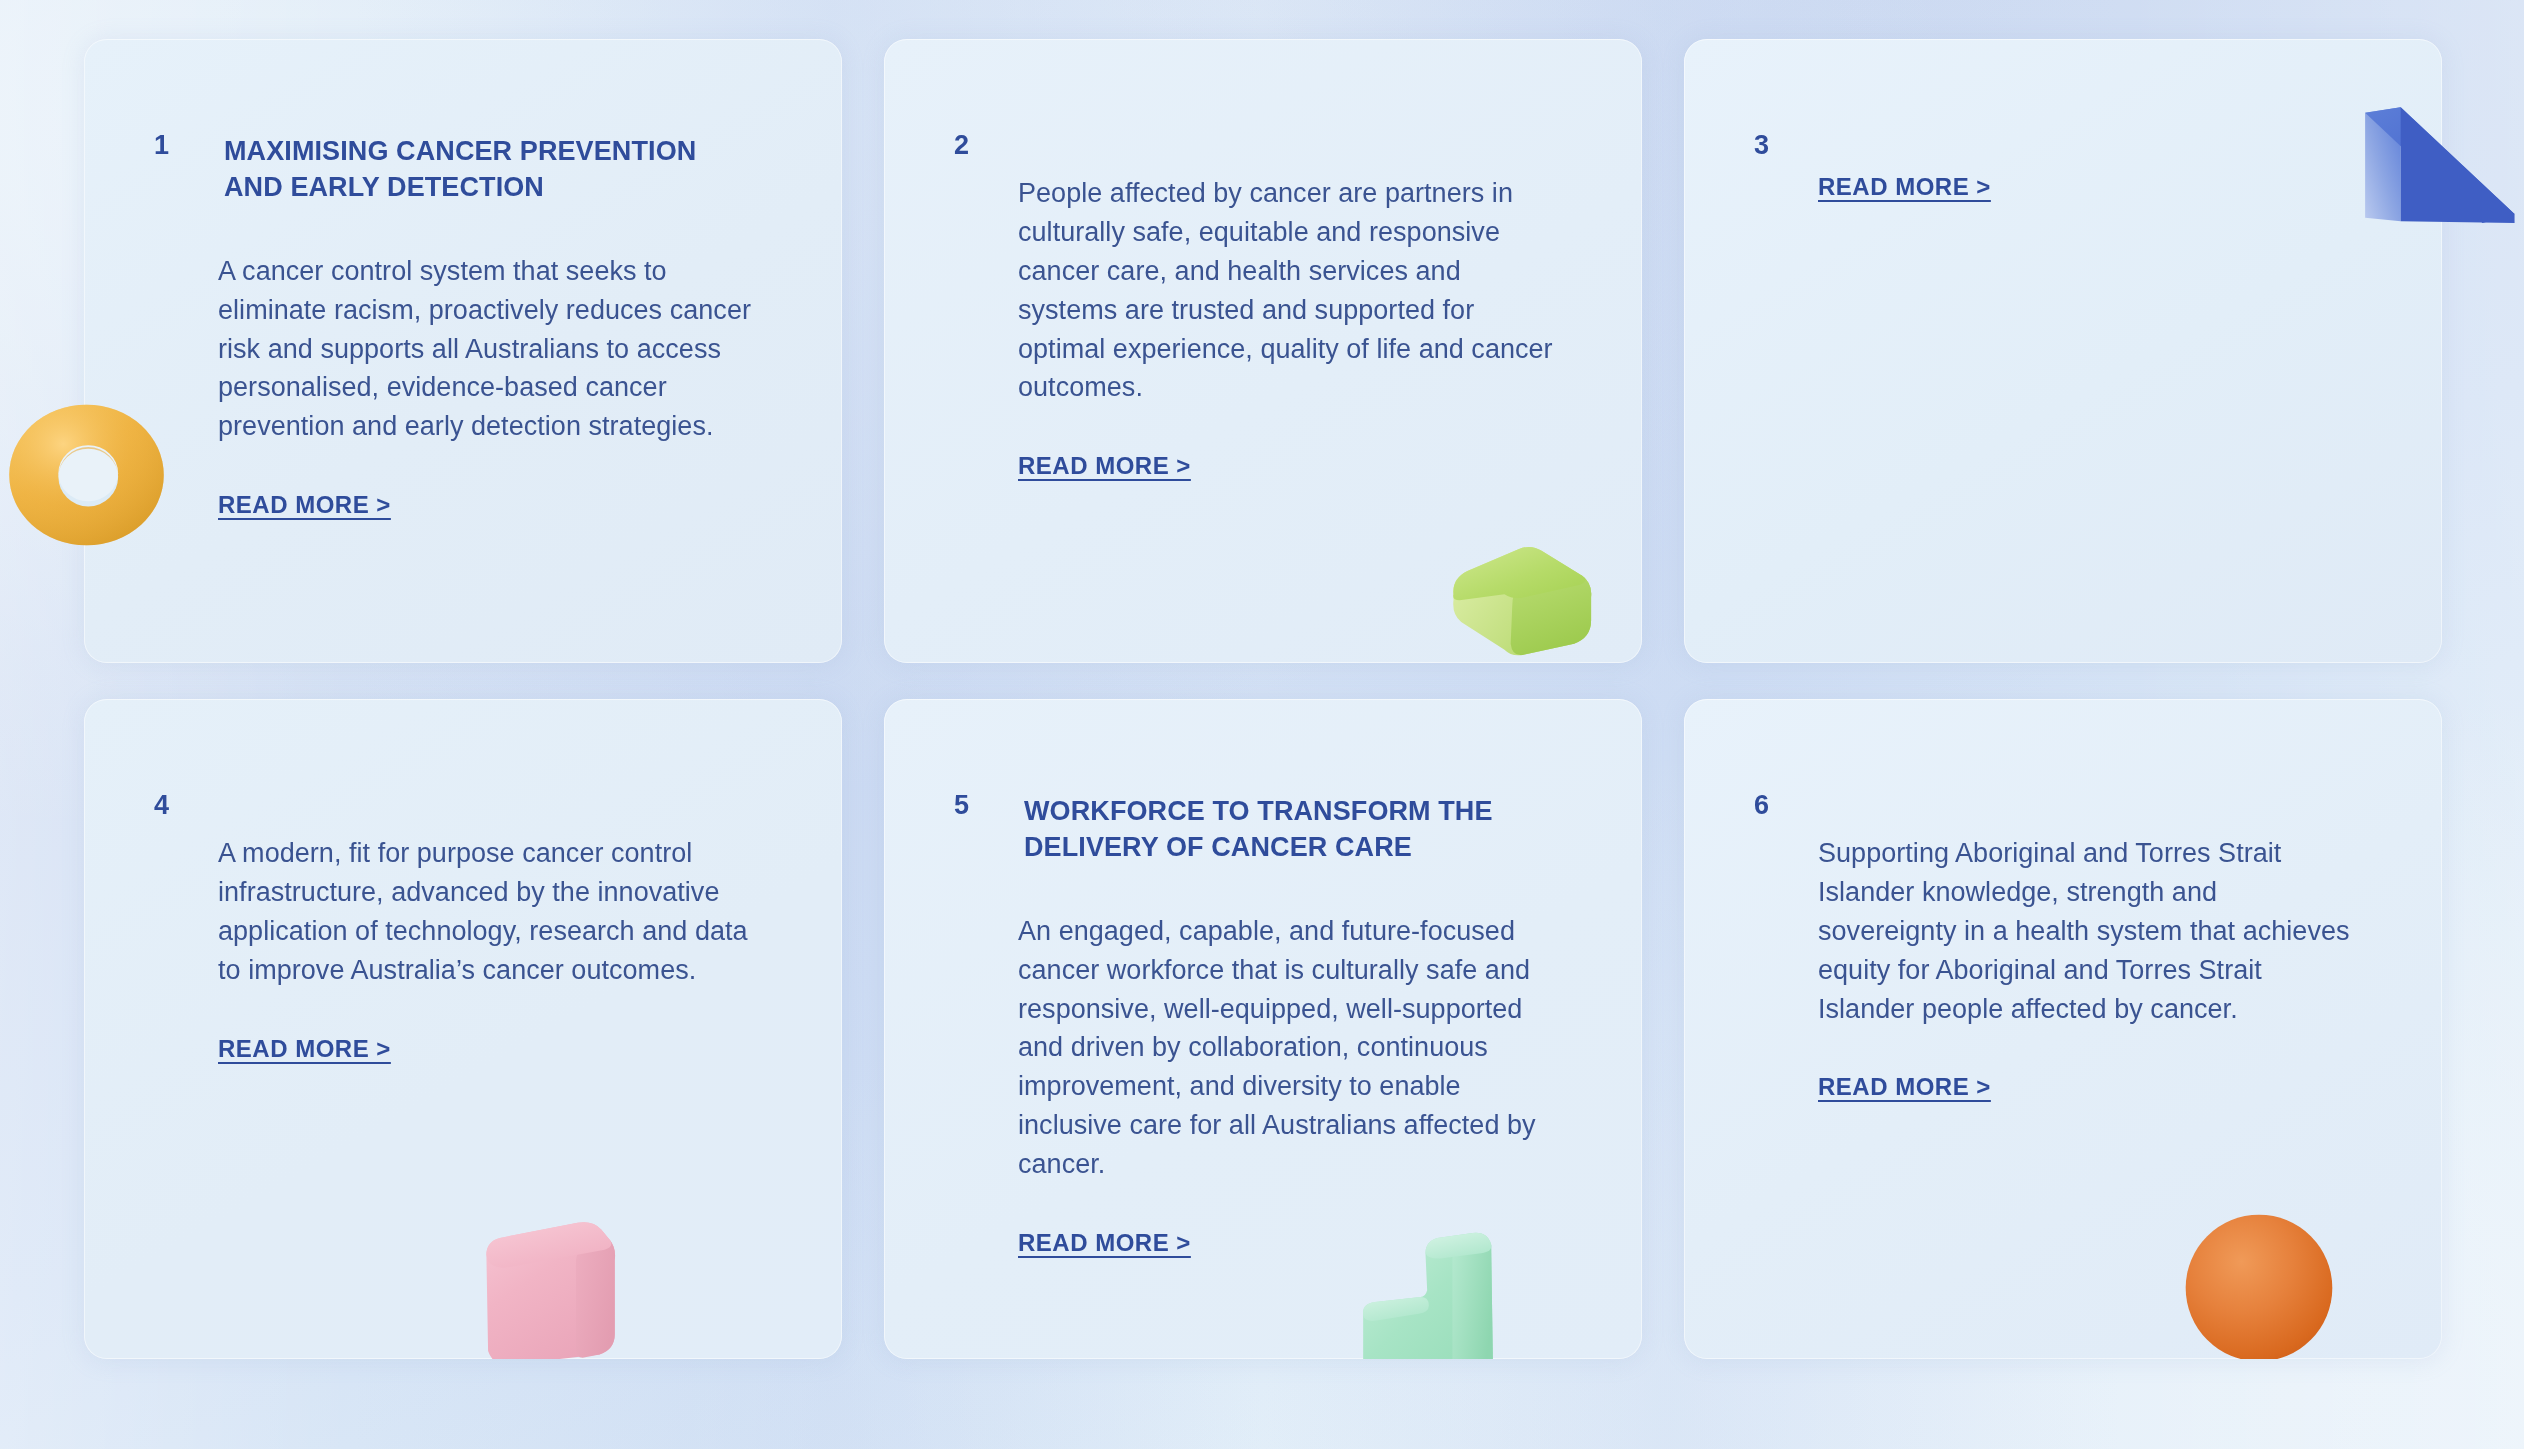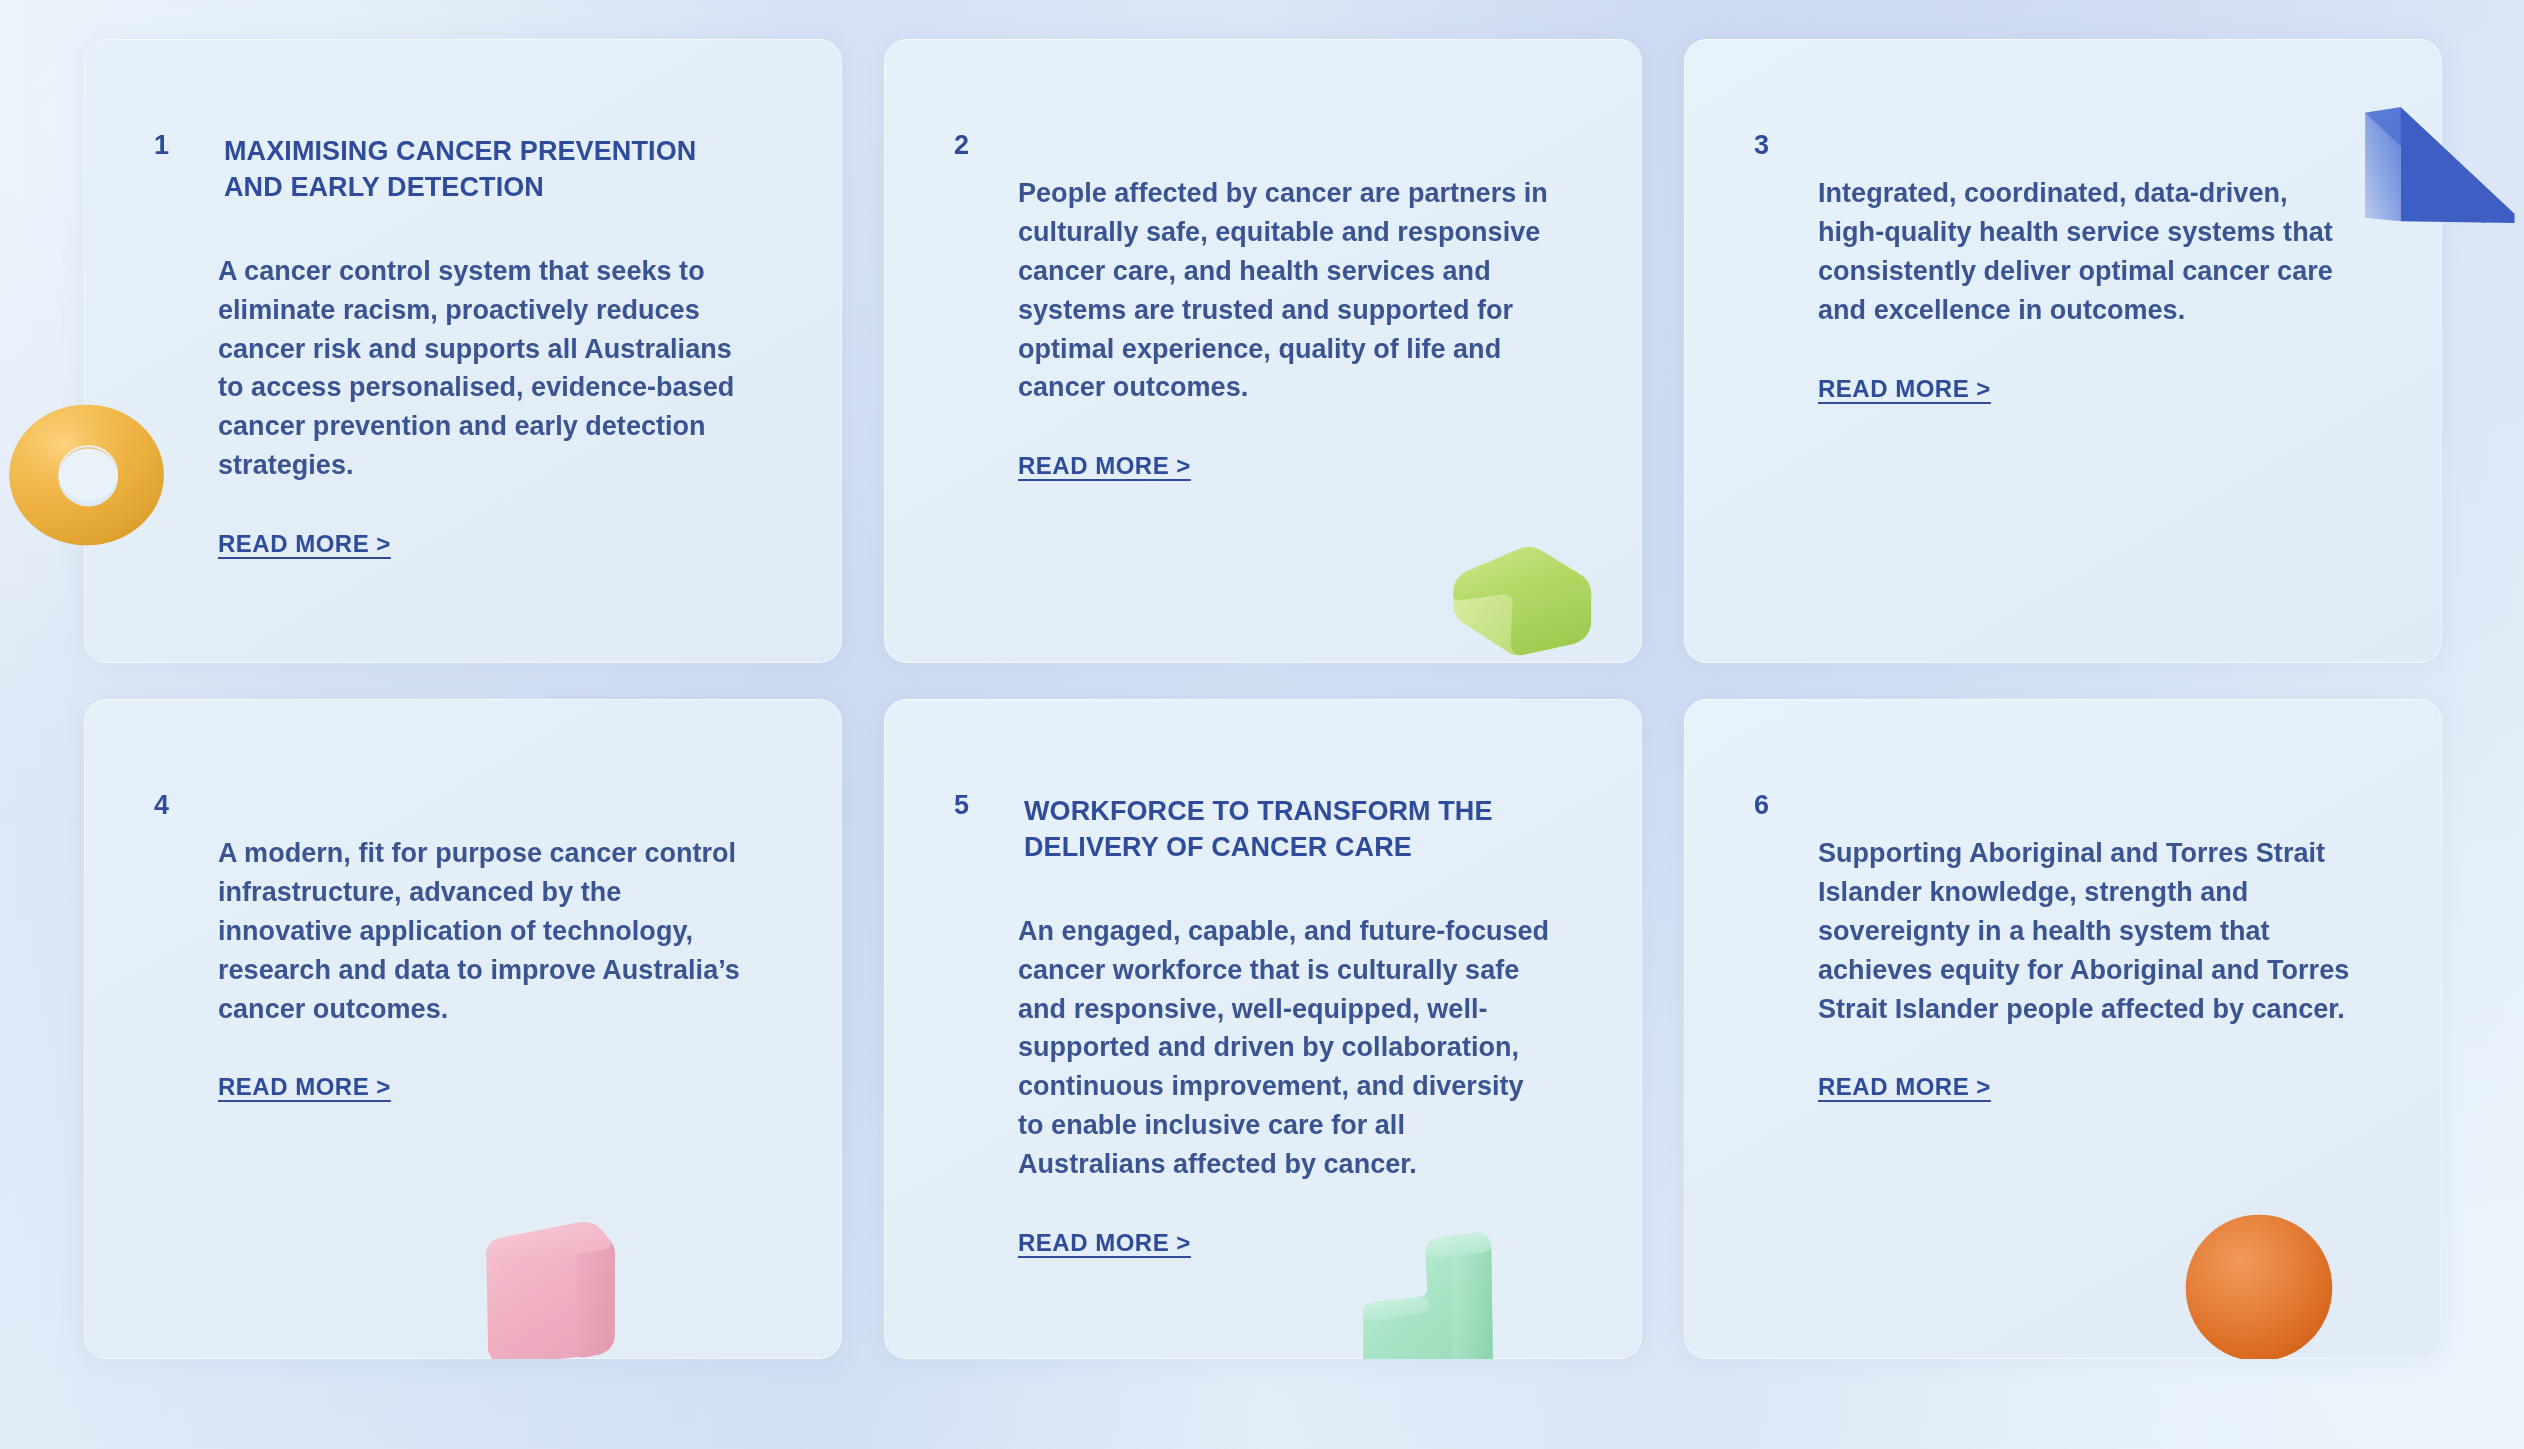--- a/index.html
+++ b/index.html
@@ -101,21 +101,21 @@
     font-weight: 700;
     line-height: 1.33;
     letter-spacing: 0.1px;
     color: #2f4c9b;
     text-transform: uppercase;
   }
 
   .card-desc {
     margin: 46px 0 0 0;
     font-size: 27px;
-    font-weight: 700;
+    font-weight: 400;
     line-height: 1.44;
     letter-spacing: 0.04px;
     color: #3a5391;
   }
 
   .read-more {
     display: inline-block;
     margin-top: 45px;
     font-size: 24px;
     font-weight: 700;
@@ -202,21 +202,20 @@
         <path d="M12 70 Q10 50 30 40 L96 12 Q112 5 126 14 L178 46 Q192 56 190 74 L190 104 Q190 126 168 134 L104 148 Q88 152 78 142 L22 106 Q10 96 12 78 Z" fill="url(#gcLeft)"></path>
         <path d="M96 62 L178 46 Q192 56 190 74 L190 104 Q190 126 168 134 L104 148 Q88 152 86 134 L88 86 Q88 68 96 62 Z" fill="url(#gcRight)"></path>
         <path d="M12 70 Q10 50 30 40 L96 12 Q112 5 126 14 L178 46 Q188 52 176 58 L104 74 Q90 78 78 70 L20 78 Q10 78 12 70 Z" fill="url(#gcTop)"></path>
       </svg>
     </div>
 
     <div class="card c3 r1">
       <div class="card-inner">
         <div class="num">3</div>
         <div class="body-col">
-          <p class="card-desc">Integrated, coordinated, data-driven, high-quality health service systems that consistently deliver optimal cancer care and excellence in outcomes.</p>
           <a class="read-more">READ MORE &gt;</a>
         </div>
       </div>
     </div>
 
     <div class="card c4 r2">
       <div class="card-inner">
         <div class="num">4</div>
         <div class="body-col">
           <p class="card-desc">A modern, fit for purpose cancer control infrastructure, advanced by the innovative application of technology, research and data to improve Australia’s cancer outcomes.</p>

